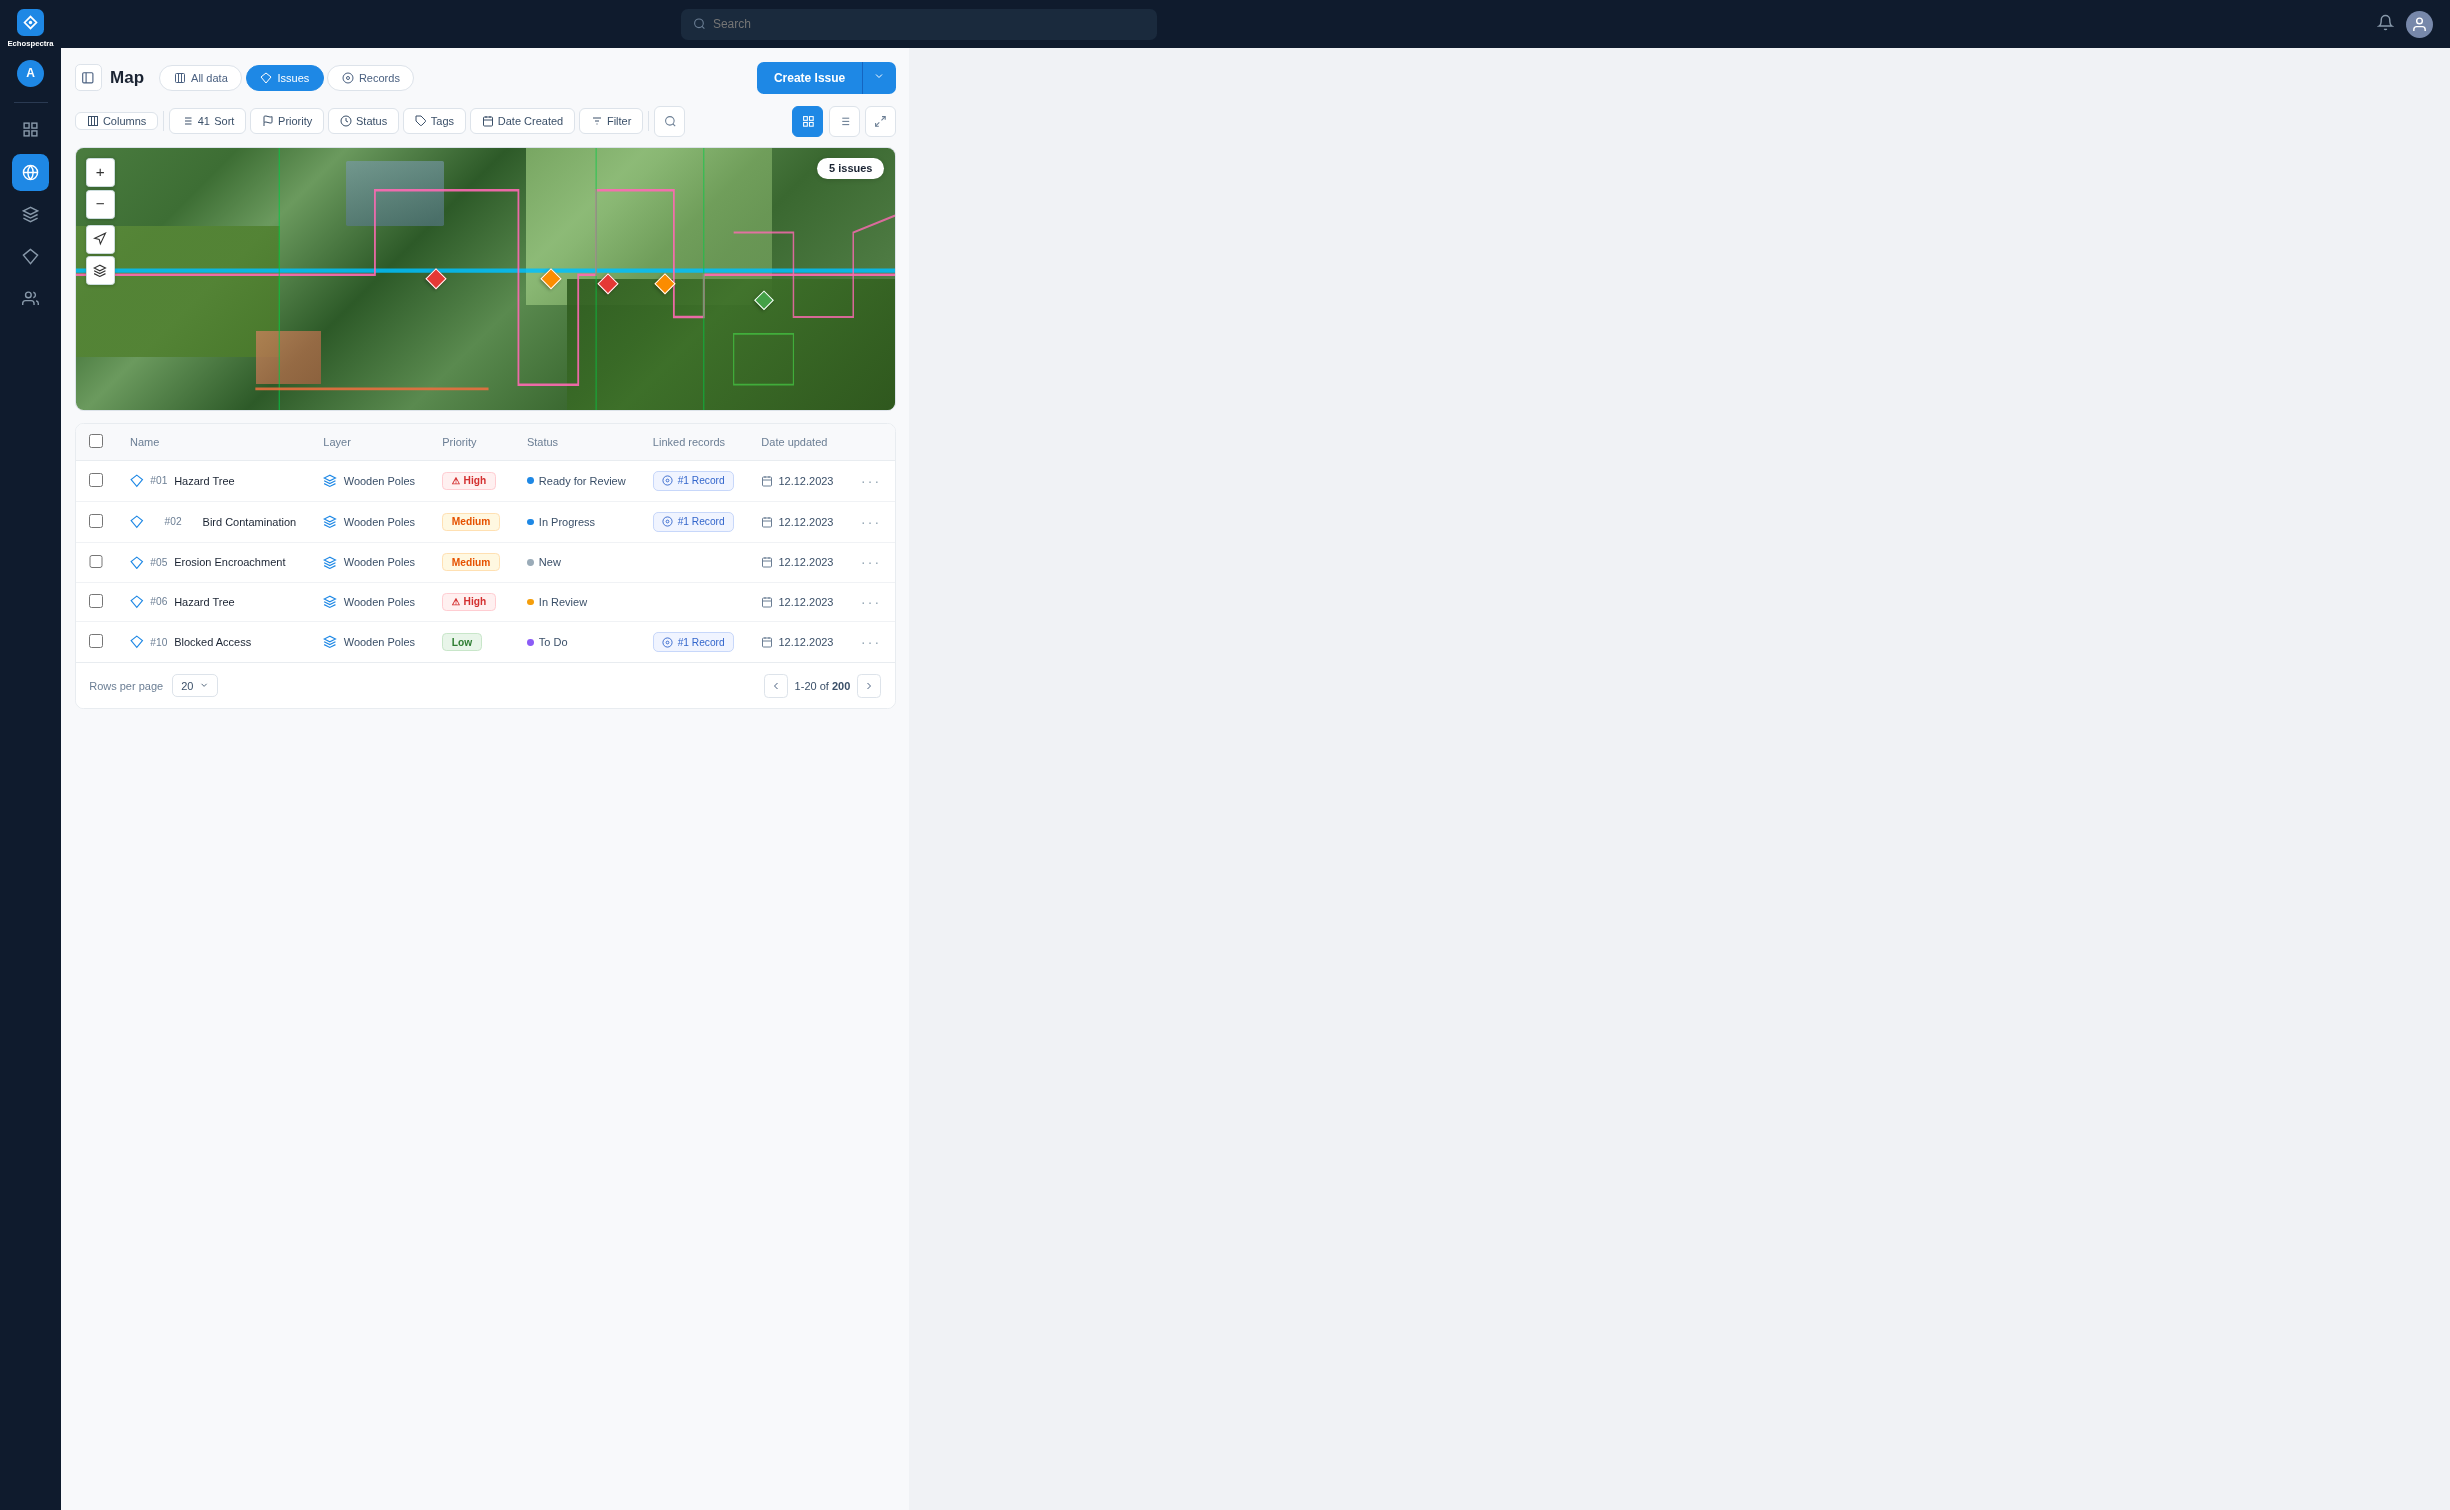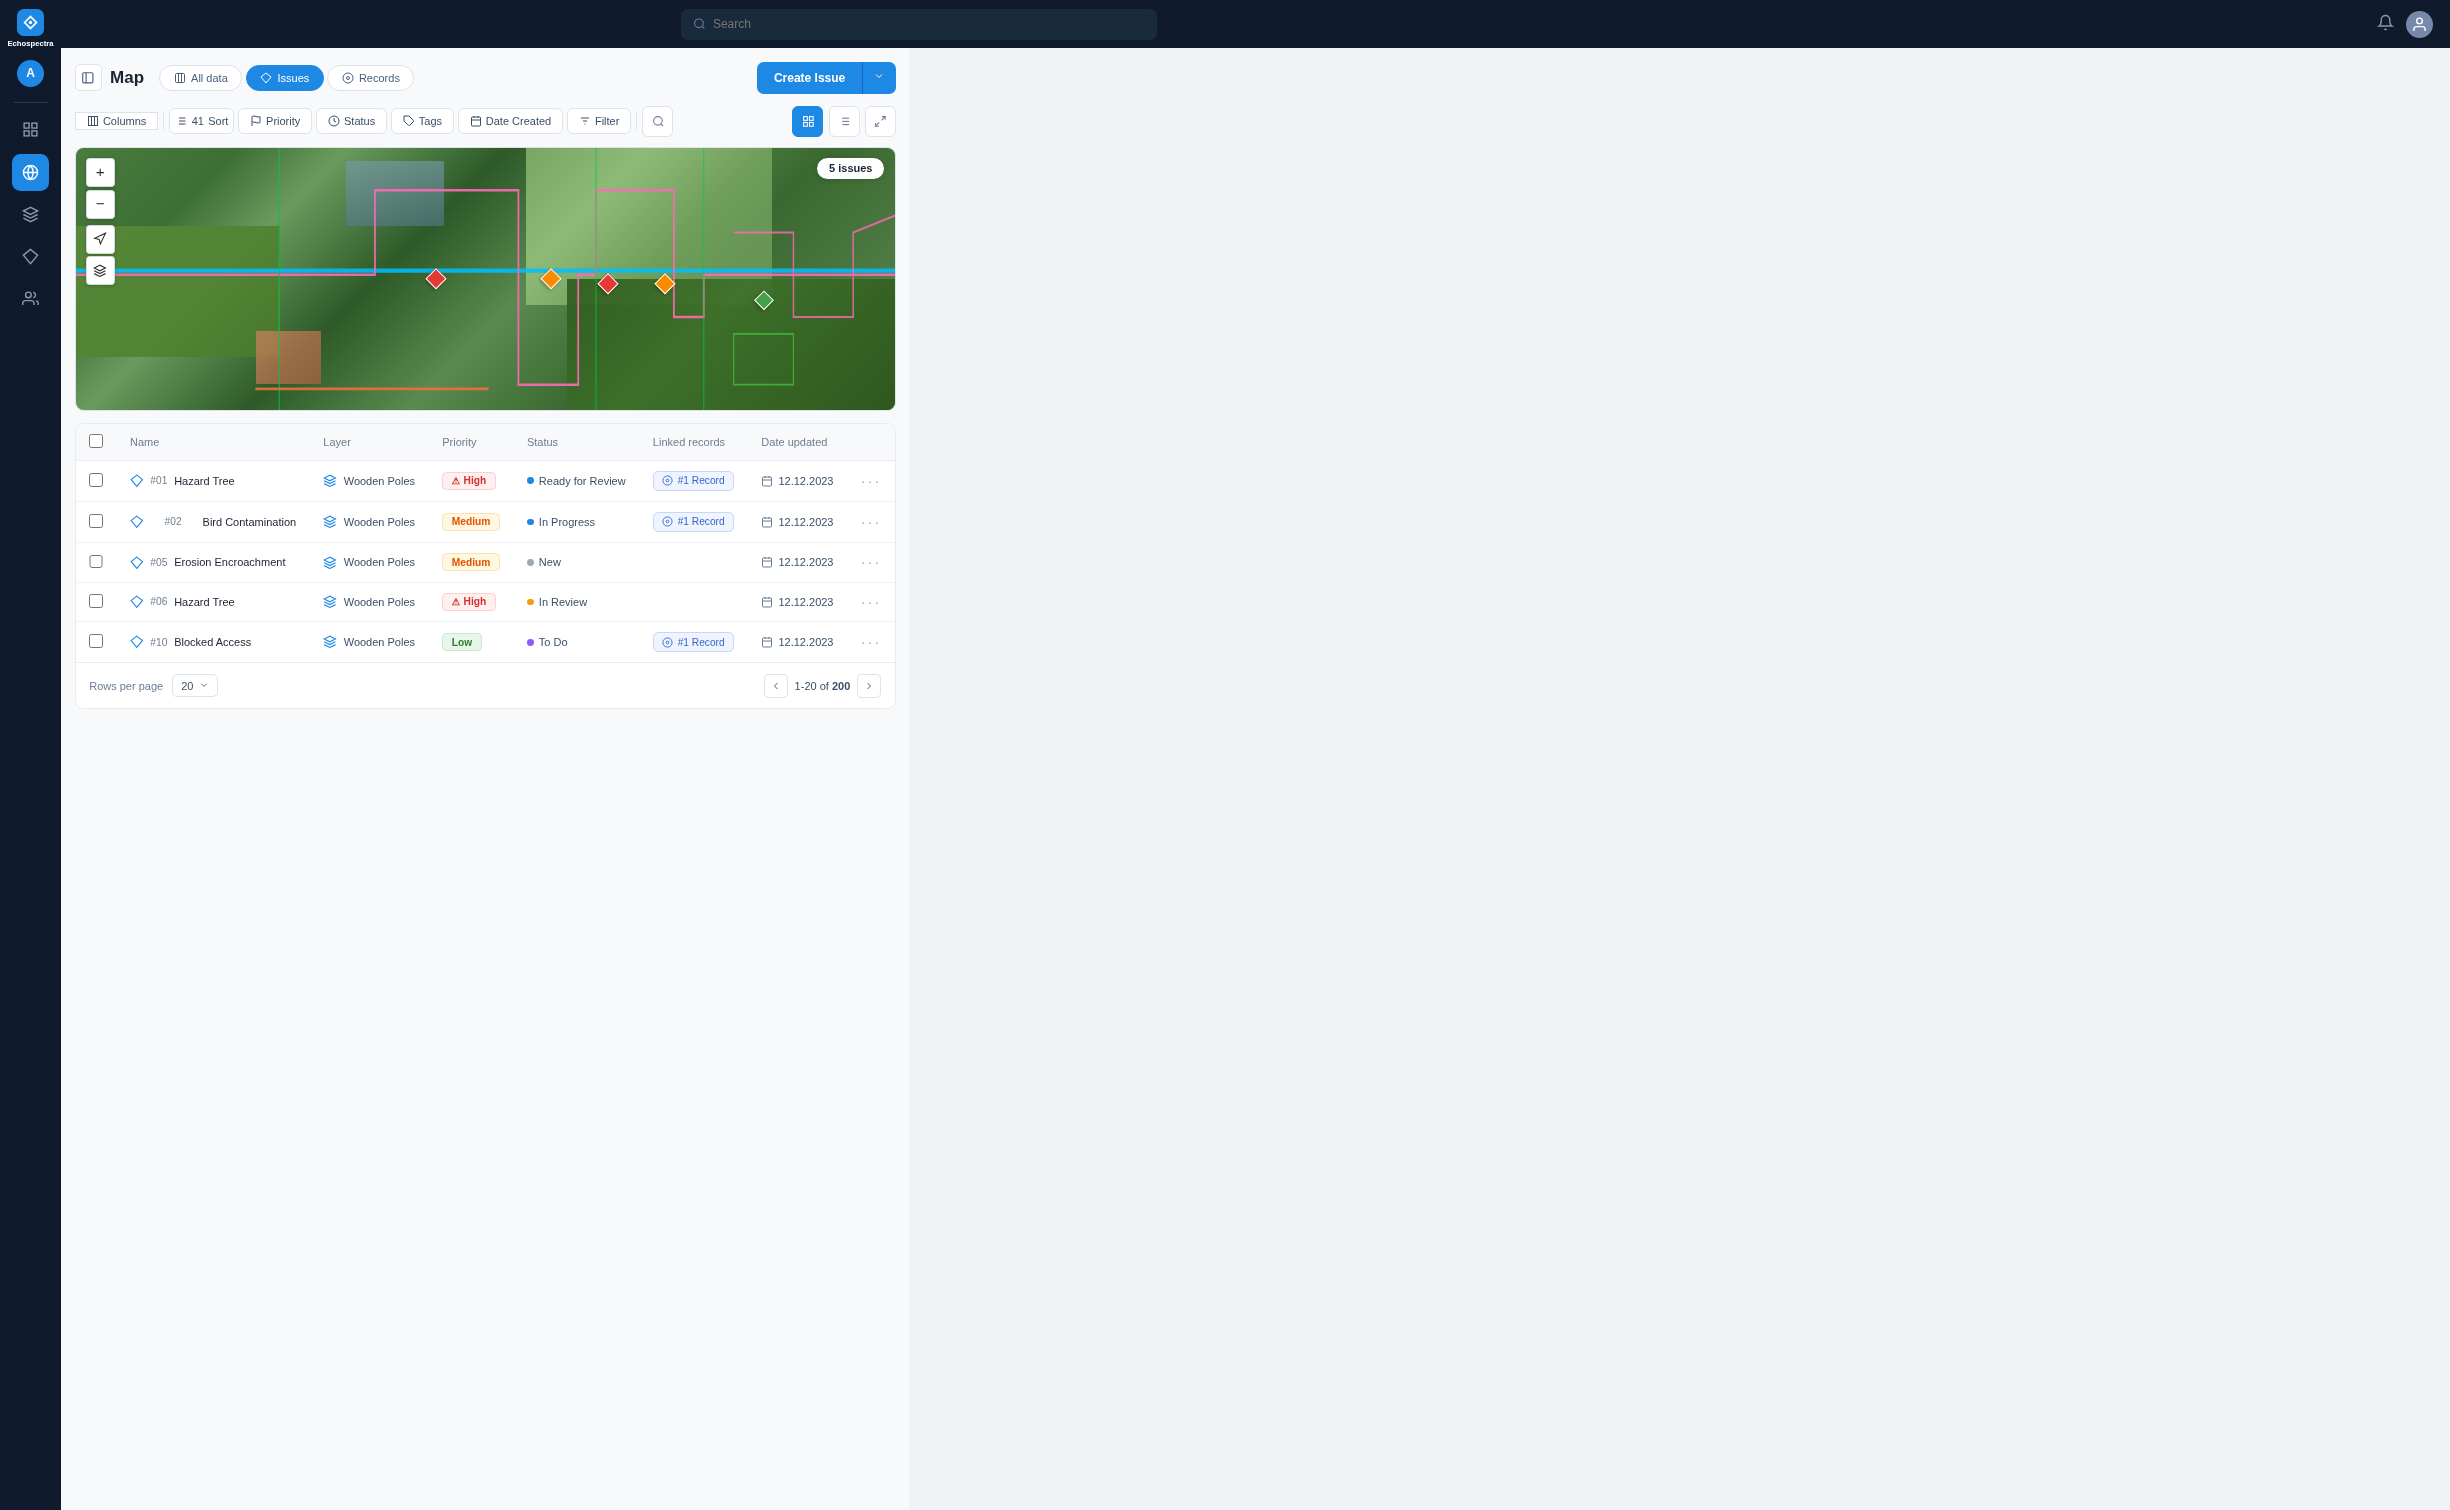--- a/index.html
+++ b/index.html
@@ -131,30 +131,30 @@
       <button style="background:#1e88e5;color:white;border:none;padding:8.5px 17px;border-radius:6.8px 0 0 6.8px;font-size:12px;font-weight:600;cursor:pointer;">Create Issue</button>
       <button style="background:#1e88e5;color:white;border:none;padding:8.5px 10.2px;border-radius:0 6.8px 6.8px 0;border-left:0.9px solid #1565c0;cursor:pointer;">
         <svg width="12" height="12" viewBox="0 0 24 24" fill="none" stroke="currentColor" stroke-width="2">
             <polyline points="6 9 12 15 18 9"></polyline>
           </svg>
       </button>
     </div>
   </div>
 
   <div style="display:flex;align-items:center;gap:3.4px;margin-bottom:10.2px;">
-    <button style="display:flex;align-items:center;gap:4.3px;padding:2px 11px;border:0.9px solid #dde3ea;border-radius:0;background:white;font-size:11px;color:#3a4f68;cursor:pointer;">
+    <button style="display:flex;align-items:center;gap:4.3px;padding:2px 11px;border:0.9px solid #dde3ea;border-radius:6px;background:white;font-size:11px;color:#3a4f68;cursor:pointer;">
       <svg width="12" height="12" viewBox="0 0 24 24" fill="none" stroke="currentColor" stroke-width="2">
           <rect x="3" y="3" width="18" height="18"></rect>
           <line x1="9" y1="3" x2="9" y2="21"></line>
           <line x1="15" y1="3" x2="15" y2="21"></line>
         </svg>
       <span>Columns</span>
     </button>
     <div style="width:0.9px;height:20.4px;background:#dde3ea;margin:0 1.7px;"></div>
-    <button style="display:flex;align-items:center;gap:4.3px;padding:6px 5px;border:0.9px solid #dde3ea;border-radius:6px;background:white;font-size:11px;color:#3a4f68;cursor:pointer;">
+    <button style="display:flex;align-items:center;gap:4.3px;padding:6px 11px;border:0.9px solid #dde3ea;border-radius:6px;background:white;font-size:11px;color:#3a4f68;cursor:pointer;">
       <svg width="12" height="12" viewBox="0 0 24 24" fill="none" stroke="currentColor" stroke-width="2">
           <line x1="8" y1="6" x2="21" y2="6"></line>
           <line x1="8" y1="12" x2="21" y2="12"></line>
           <line x1="8" y1="18" x2="21" y2="18"></line>
           <line x1="3" y1="6" x2="3.01" y2="6"></line>
           <line x1="3" y1="12" x2="3.01" y2="12"></line>
           <line x1="3" y1="18" x2="3.01" y2="18"></line>
         </svg>
       <span>41</span>
       <span>Sort</span>

